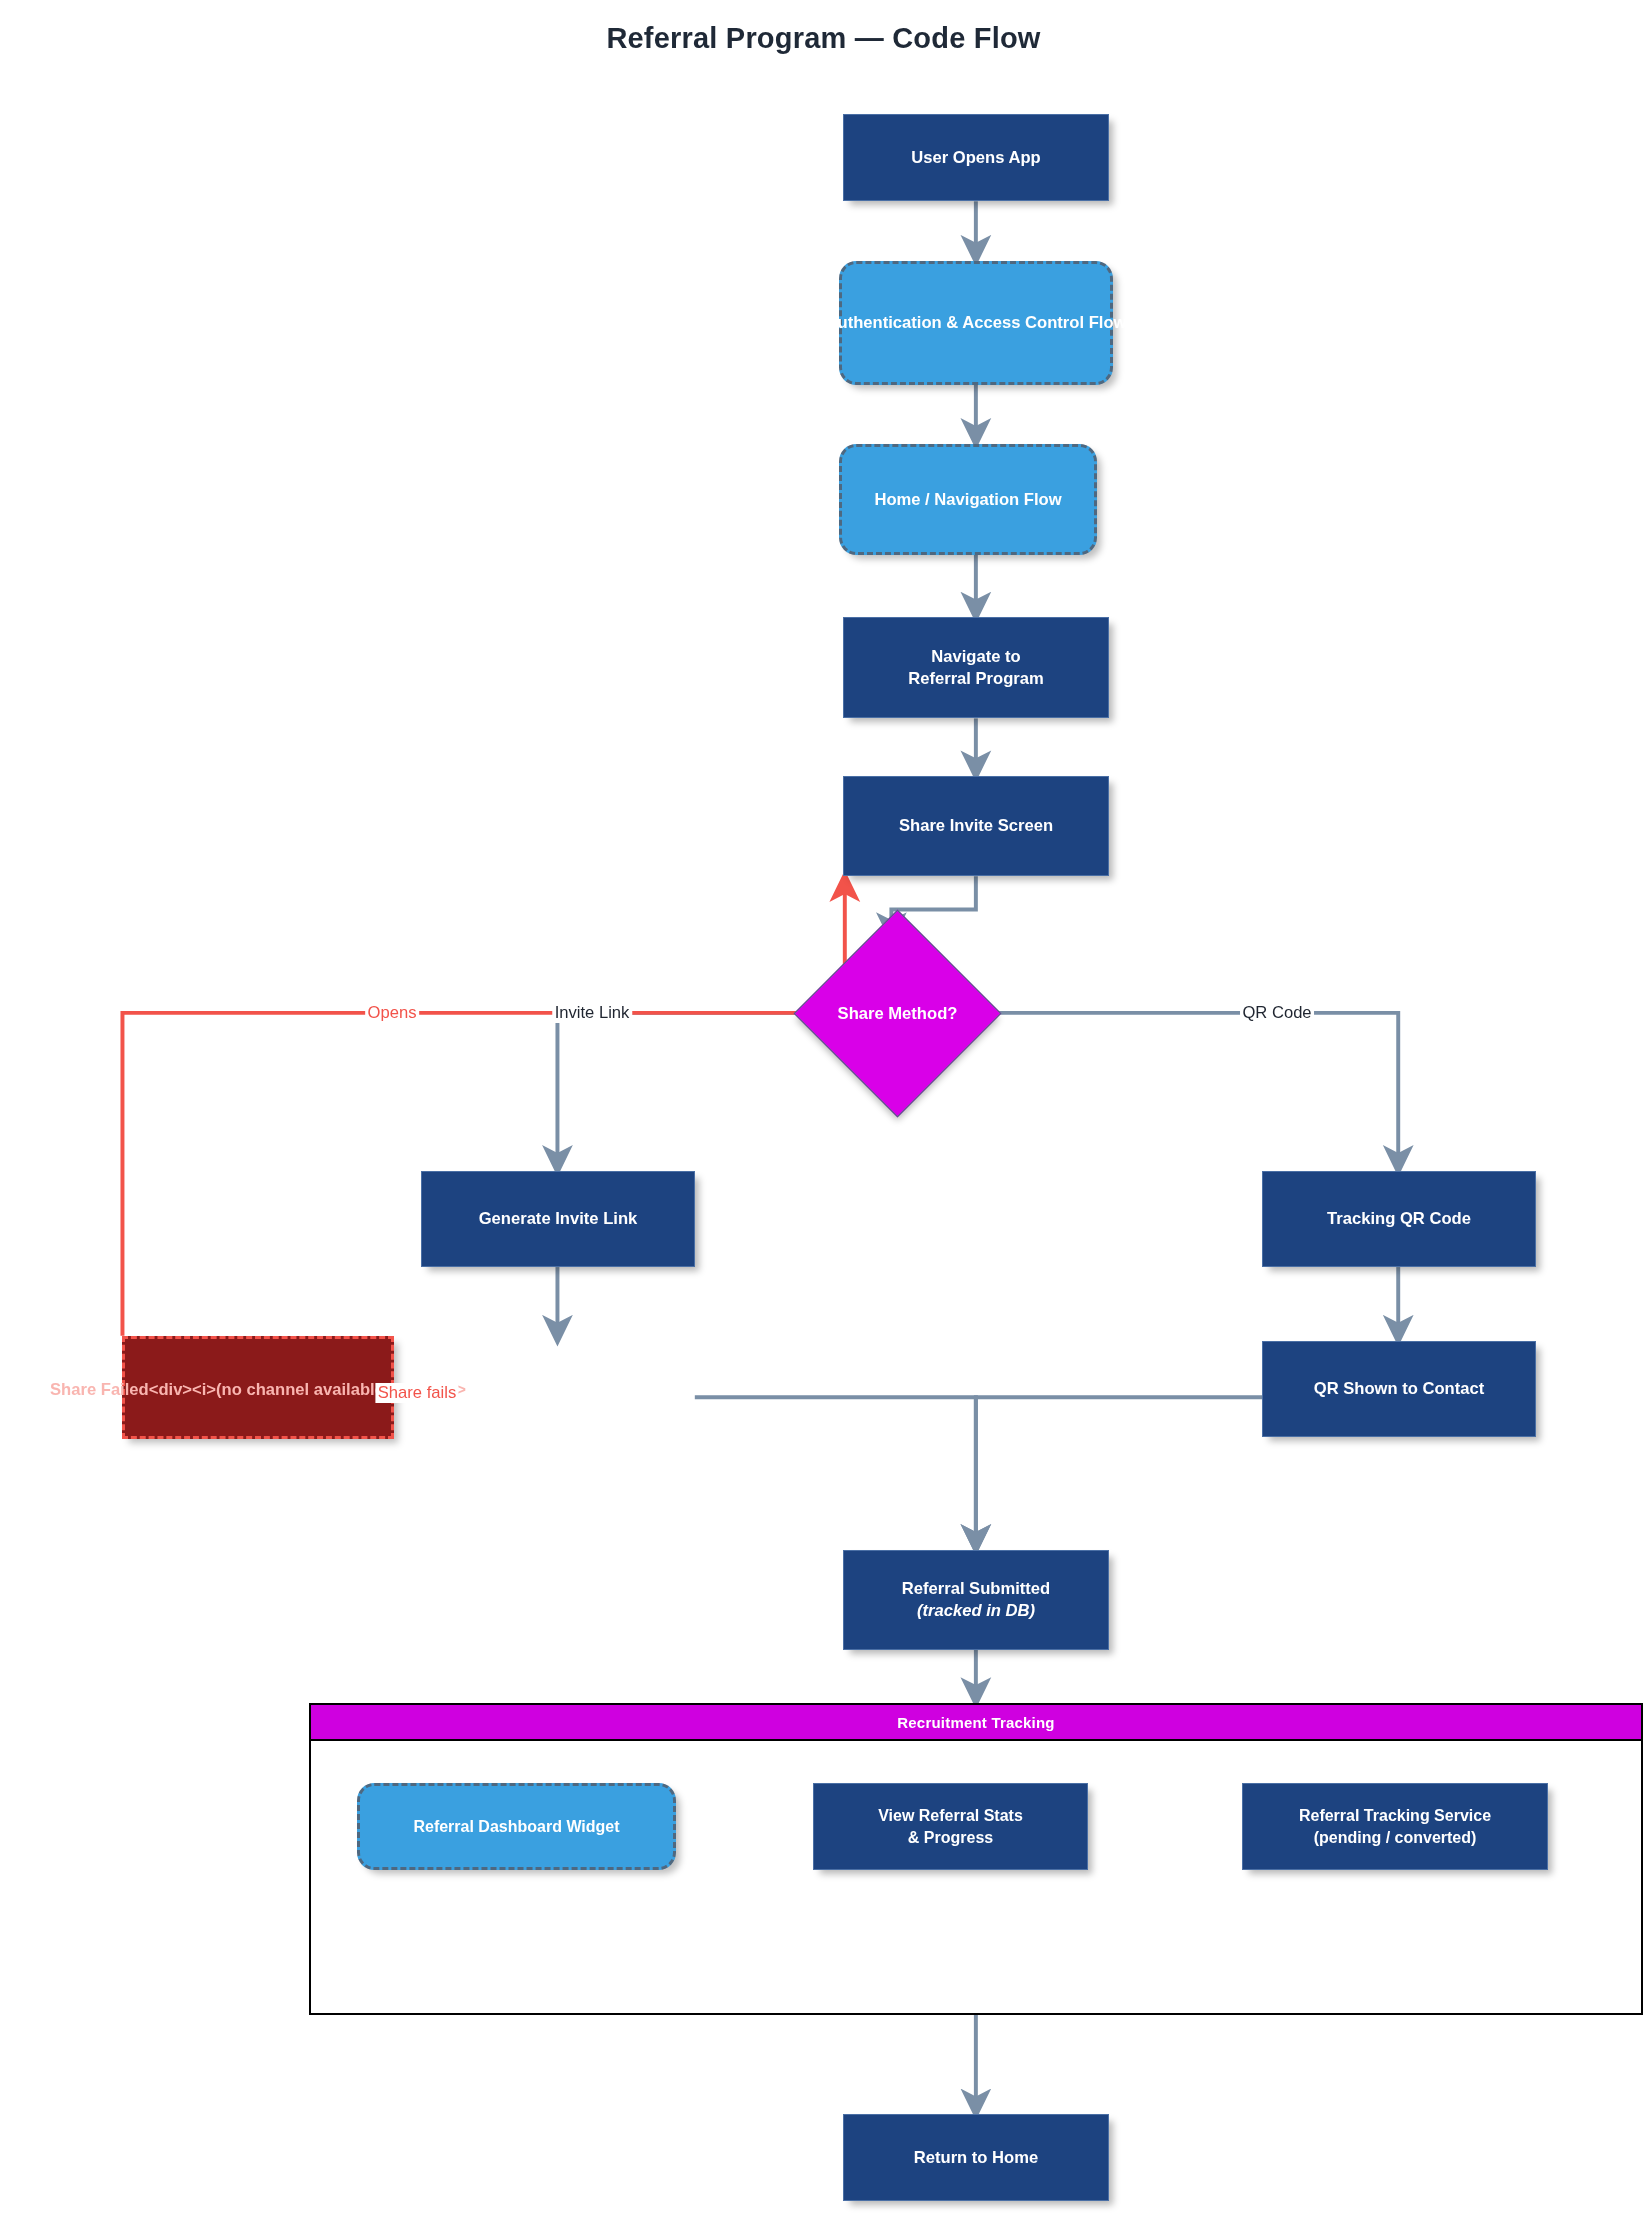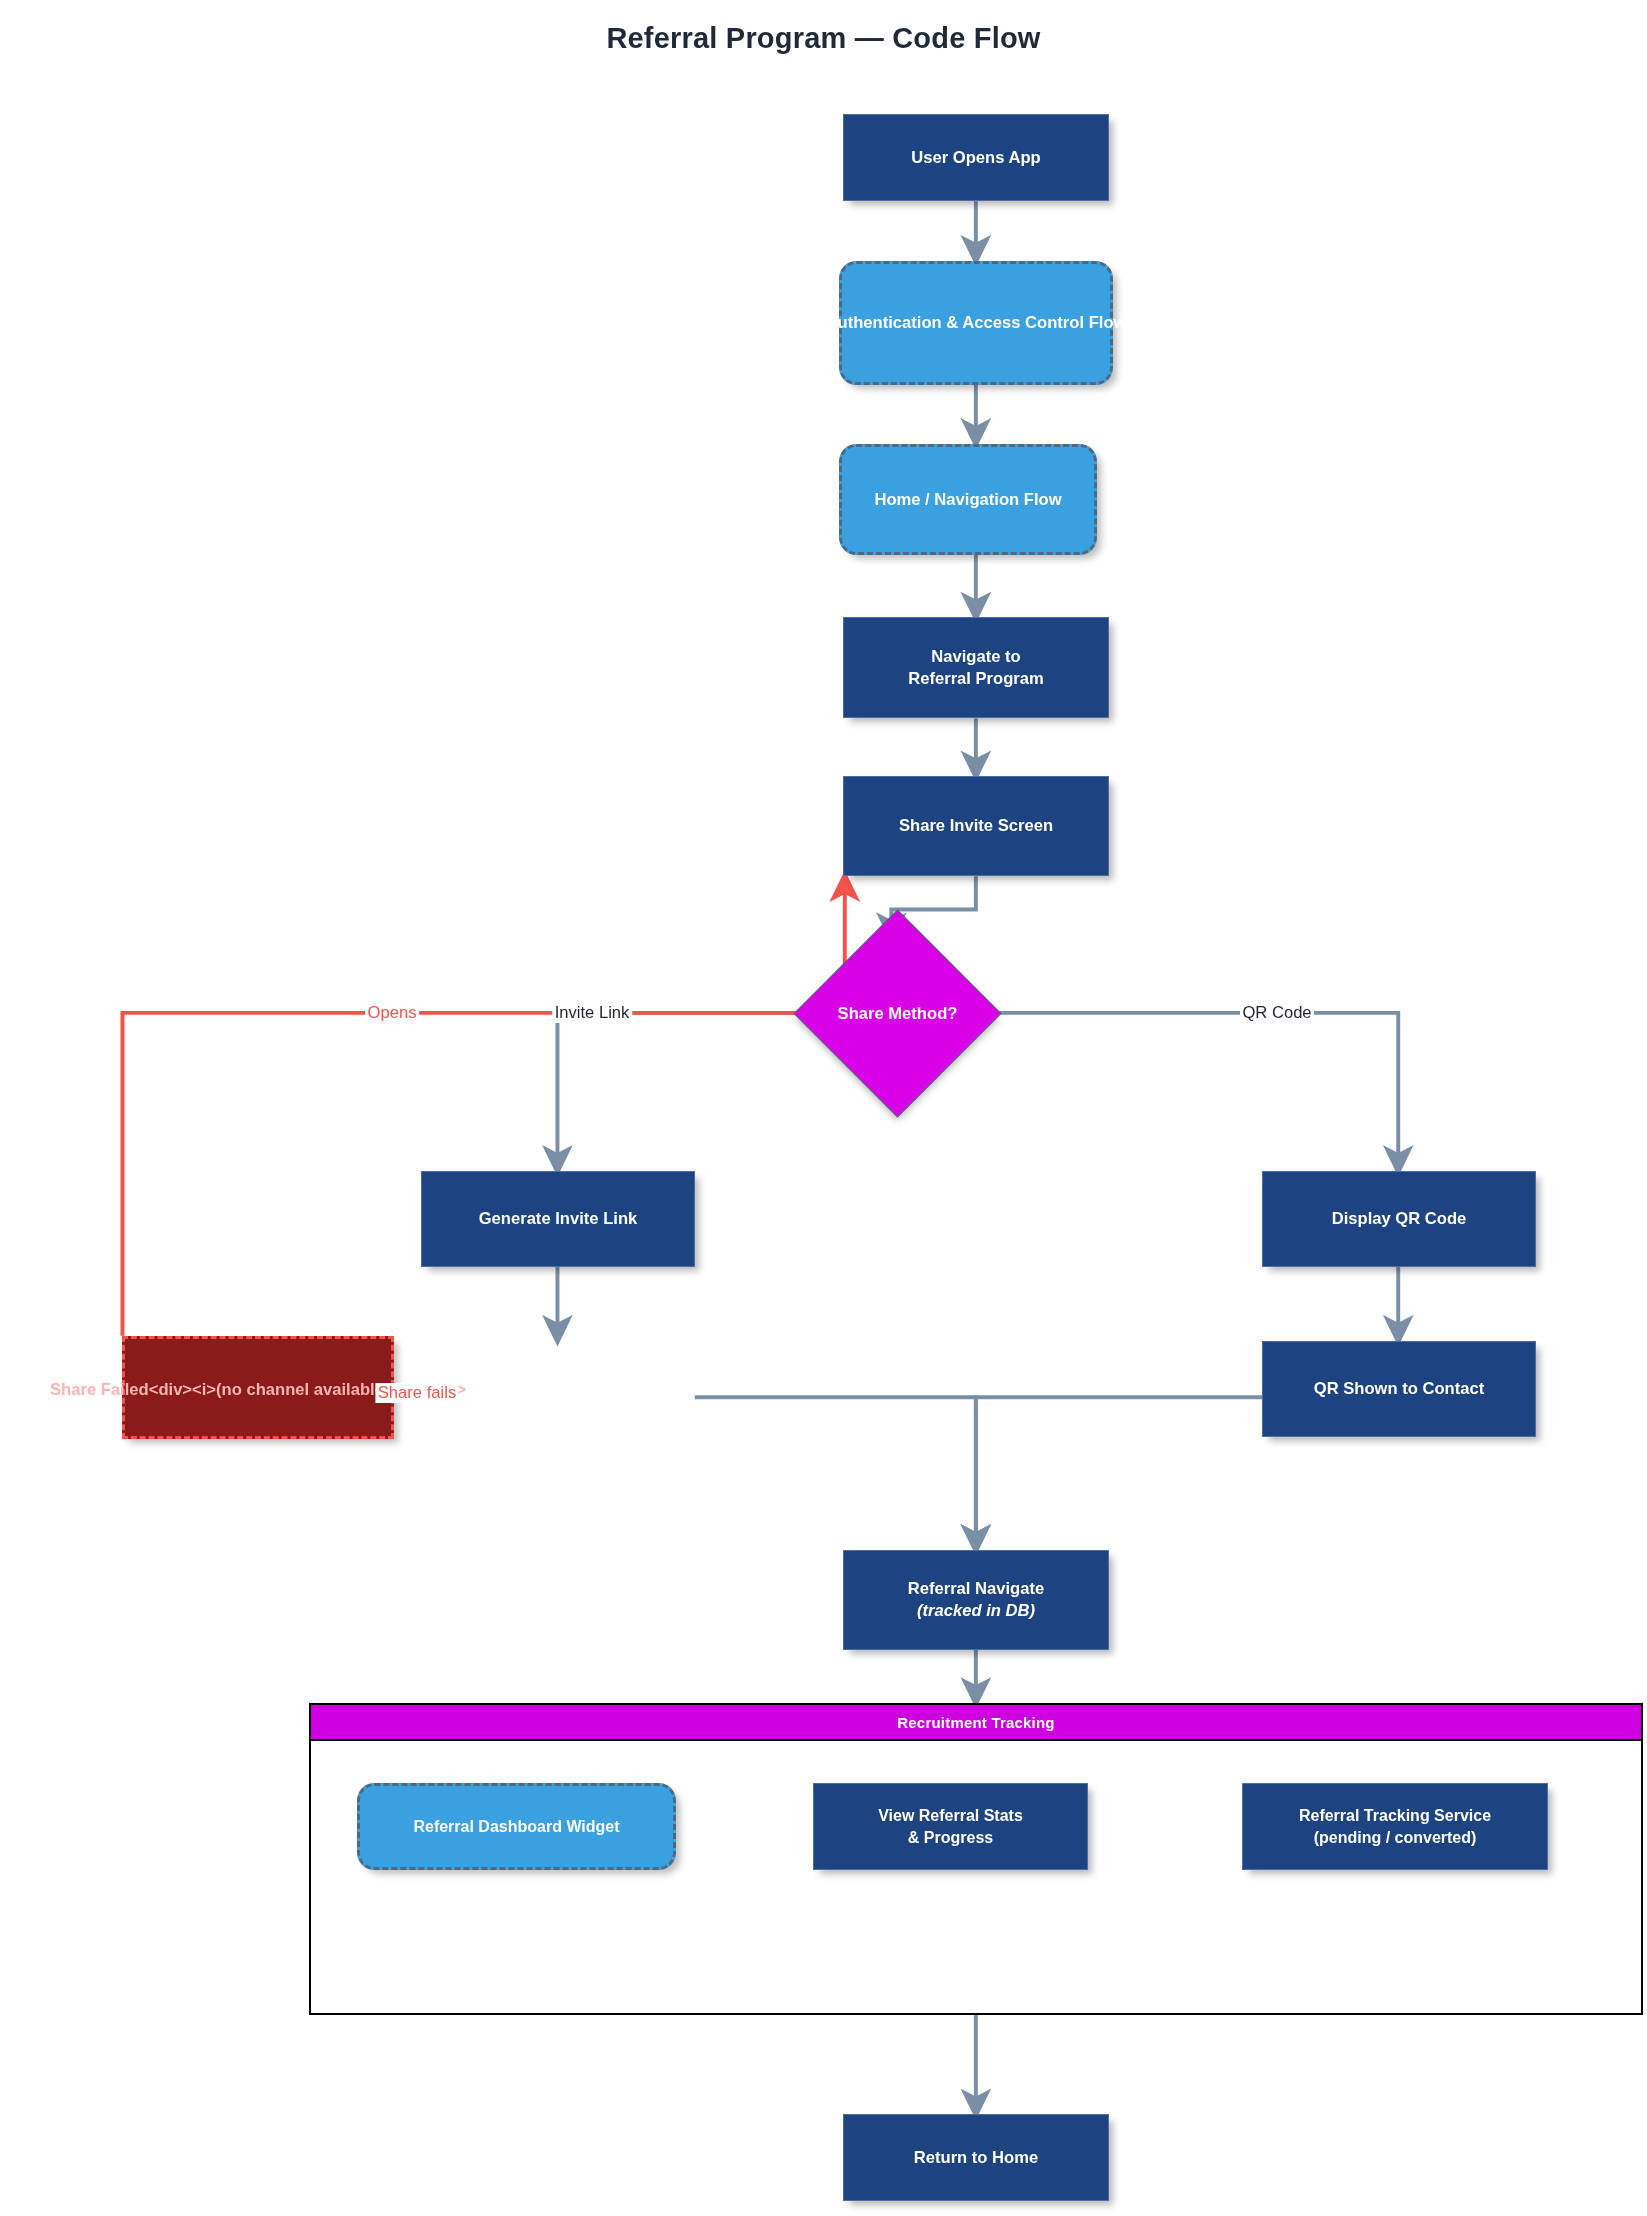--- a/index.html
+++ b/index.html
@@ -209,34 +209,34 @@
 
   <div class="node n-decision" style="left:824px; top:940px; width:147px; height:147px;">
     <span class="label">Share Method?</span>
   </div>
 
   <div class="node n-process" style="left:421px; top:1171px; width:274px; height:96px;">
     <span class="label">Generate Invite Link</span>
   </div>
 
   <div class="node n-process" style="left:1262px; top:1171px; width:274px; height:96px;">
-    <span class="label">Display QR Code</span>
+    <span class="label">Tracking QR Code</span>
   </div>
 
 
   <div class="node n-process" style="left:1262px; top:1341px; width:274px; height:96px;">
     <span class="label">QR Shown to Contact</span>
   </div>
 
   <div class="node n-error" style="left:122px; top:1336px; width:272px; height:103px; overflow:visible;">
   </div>
   <div class="label-overflow" style="left:258px; top:1390px; transform:translate(-50%,-50%); color:#f9b5b0; font-size:16.6px;">Share Failed&lt;div&gt;&lt;i&gt;(no channel available)&lt;/i&gt;&lt;/div&gt;</div>
 
   <div class="node n-process" style="left:843px; top:1550px; width:266px; height:100px; flex-direction:column;">
-    <span class="label">Referral Navigate</span>
+    <span class="label">Referral Submitted</span>
     <span class="label" style="font-style:italic;">(tracked in DB)</span>
   </div>
 
   <div class="subgraph" style="left:309px; top:1703px; width:1334px; height:312px;">
     <div class="subgraph-title">Recruitment Tracking</div>
   </div>
 
   <div class="node n-flowref" style="left:357px; top:1783px; width:319px; height:87px; font-size:16px;">
     <span class="label">Referral Dashboard Widget</span>
   </div>

